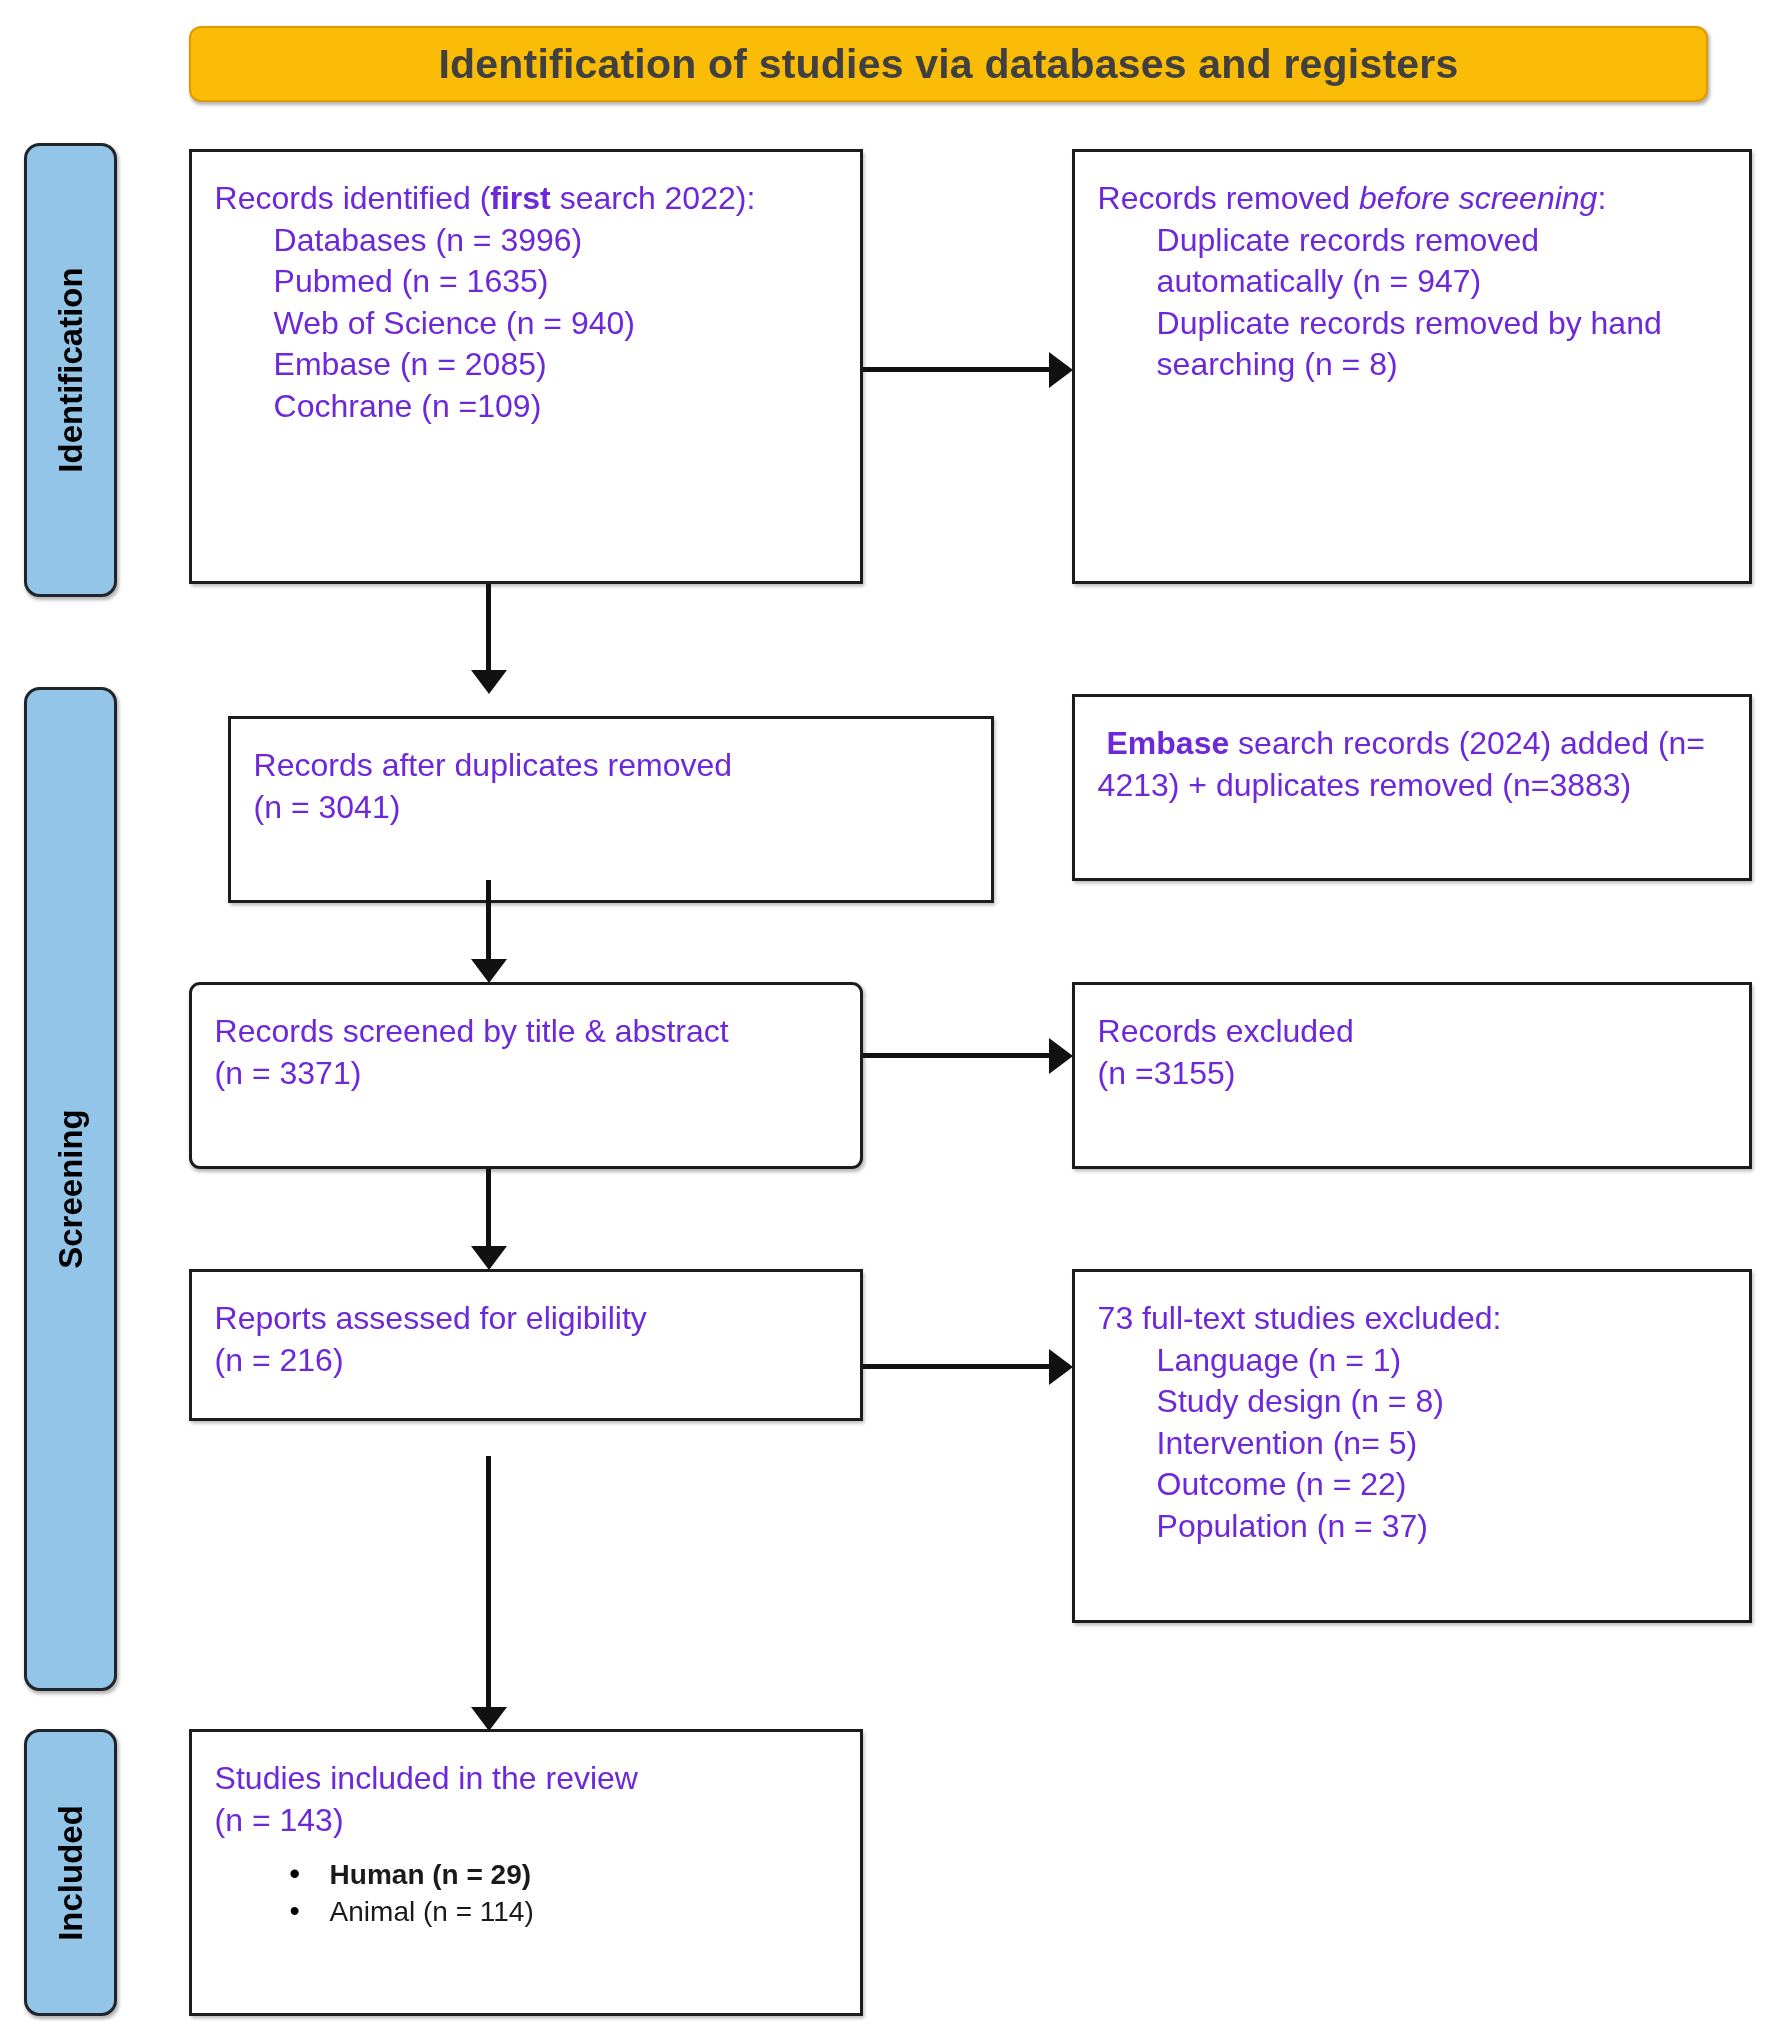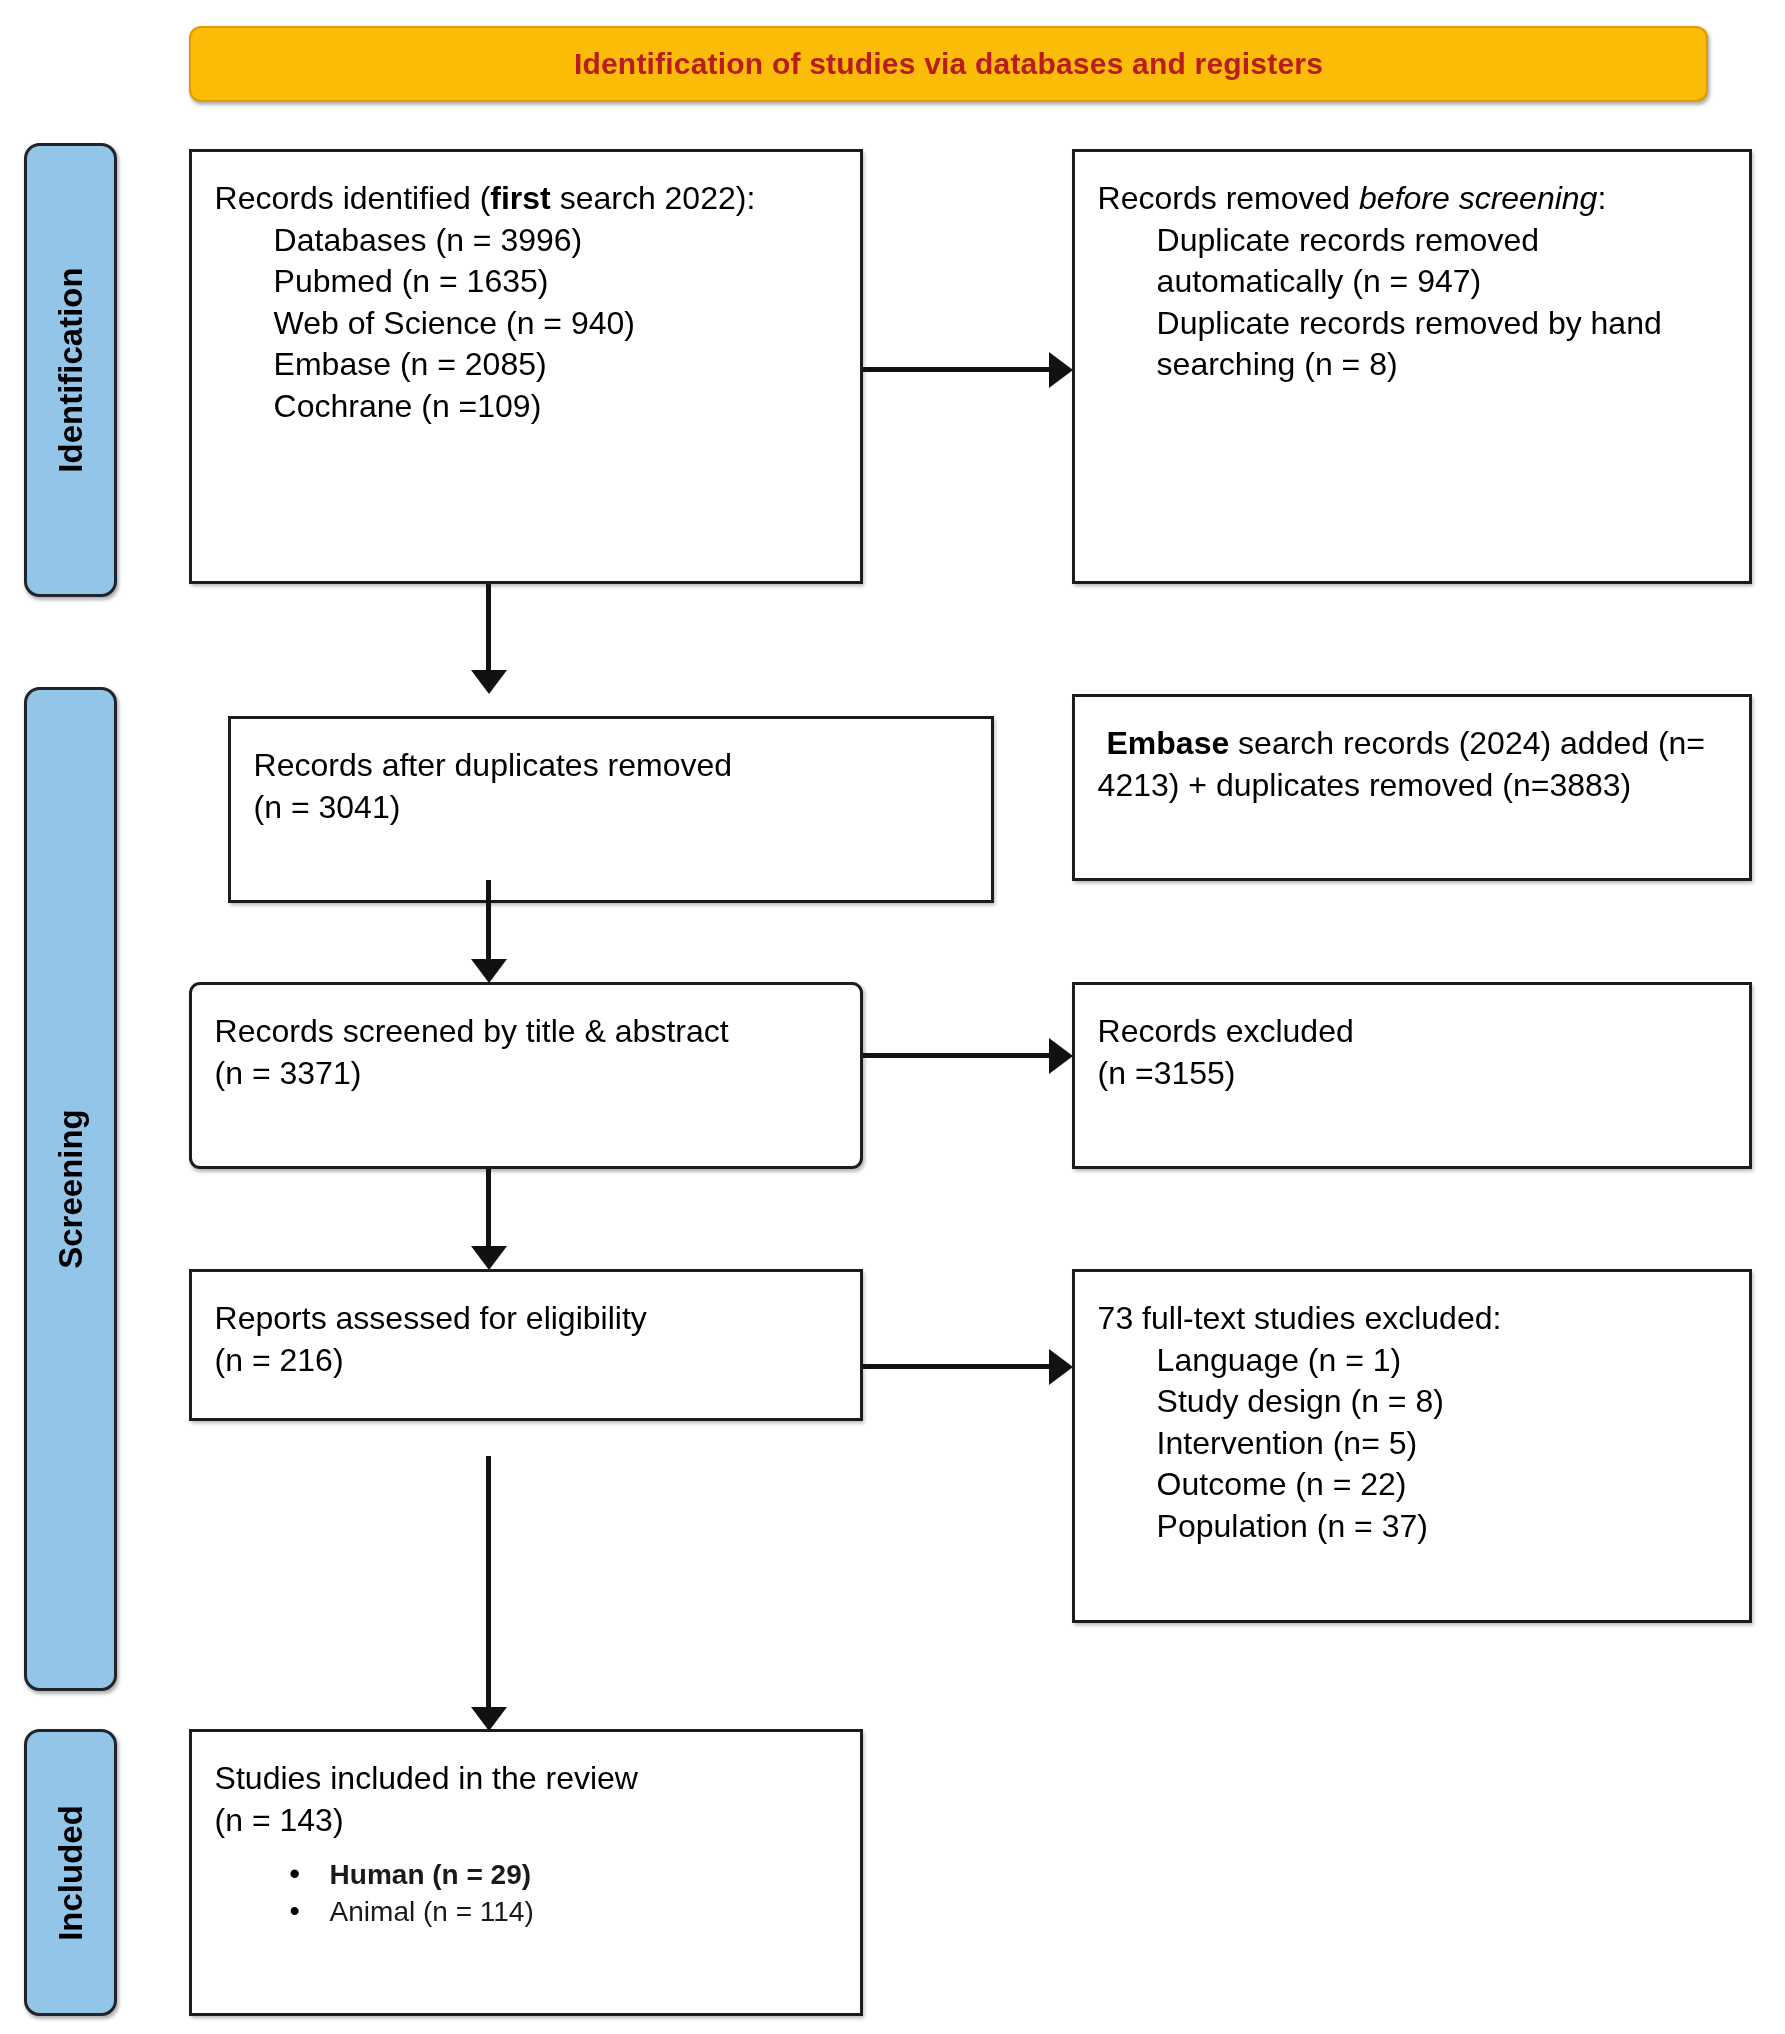--- a/index.html
+++ b/index.html
@@ -29,23 +29,23 @@
     background: #FBBC08;
     border: 2.6px solid #E09A00;
     border-radius: 12px;
     box-sizing: border-box;
     display: flex;
     align-items: center;
     justify-content: center;
     box-shadow: 1.7px 2.6px 3.5px rgba(0,0,0,0.30);
   }
   .banner-text {
-    font-size: 30px;
+    font-size: 41px;
     font-weight: bold;
-    color: #b91c1c;
+    color: #404040;
     letter-spacing: 0.2px;
     text-align: left;
   }
 
   
   .stage {
     position: absolute;
     left: 24px;
     width: 93px;
     background: #92C5E8;
@@ -74,21 +74,21 @@
     background: #ffffff;
     border: 3.5px solid #1C1C1C;
     box-sizing: border-box;
     padding: 26px 22.6px 15.6px 22.6px;
     box-shadow: 1.7px 2.6px 3.5px rgba(0,0,0,0.28);
   }
   .box p {
     margin: 0;
     font-size: 32px;
     line-height: 1.30;
-    color: #000000;
+    color: #6d28d9;
     white-space: pre-wrap;
   }
   .box p.indent  { padding-left: 59px; }
   b { font-weight: bold; }
   i { font-style: italic; }
 
   
   .bullets {
     margin: 15.6px 0 0 0;
     padding: 0 0 0 115px;

